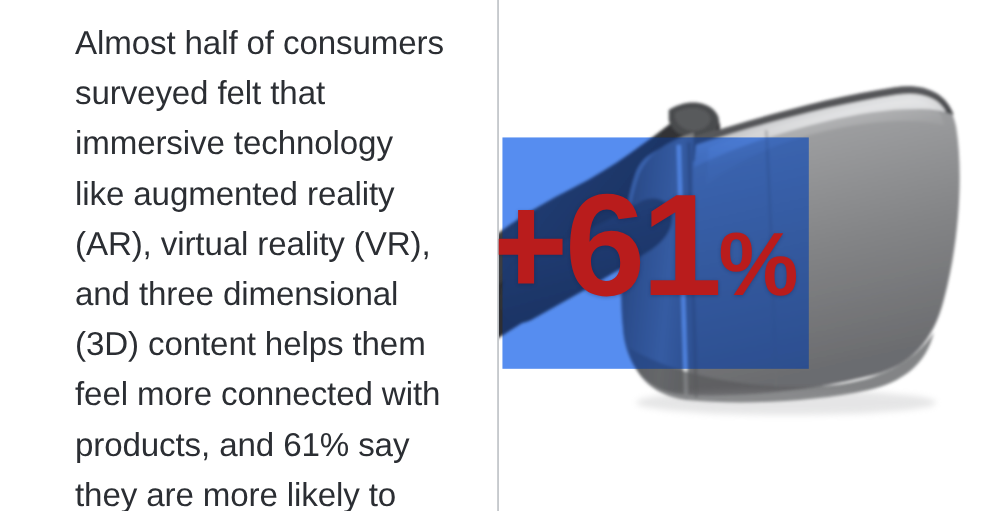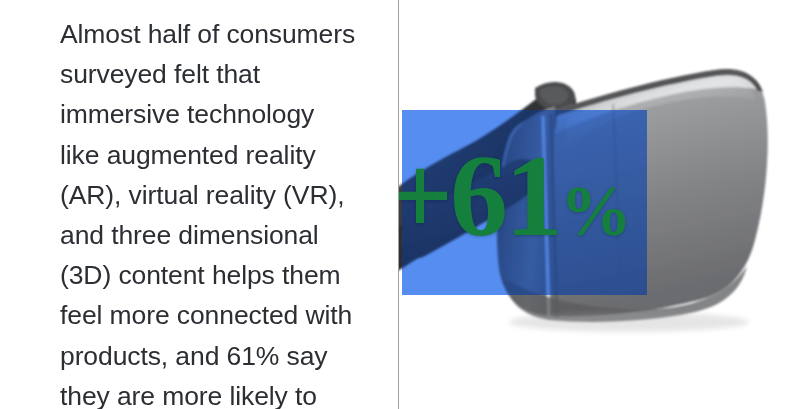--- a/index.html
+++ b/index.html
@@ -89,22 +89,22 @@
     background: rgba(48, 106, 224, 0.30);
   }
 
   
   #stat-value {
     position: absolute;
     left: -12px;
     top: 131px;
     width: 280px;
     height: 130px;
-    color: #15803d;
-    font-family: Liberation Serif, serif;
+    color: #b91c1c;
+    font-family: Liberation Sans, sans-serif;
     font-weight: 700;
     font-size: 116px;
     line-height: 130px;
     letter-spacing: -3px;
     white-space: nowrap;
     text-shadow: 0 1px 3px rgba(10,25,60,0.28);
   }
   #stat-value .pct {
     font-size: 0.62em;
     letter-spacing: -1px;

